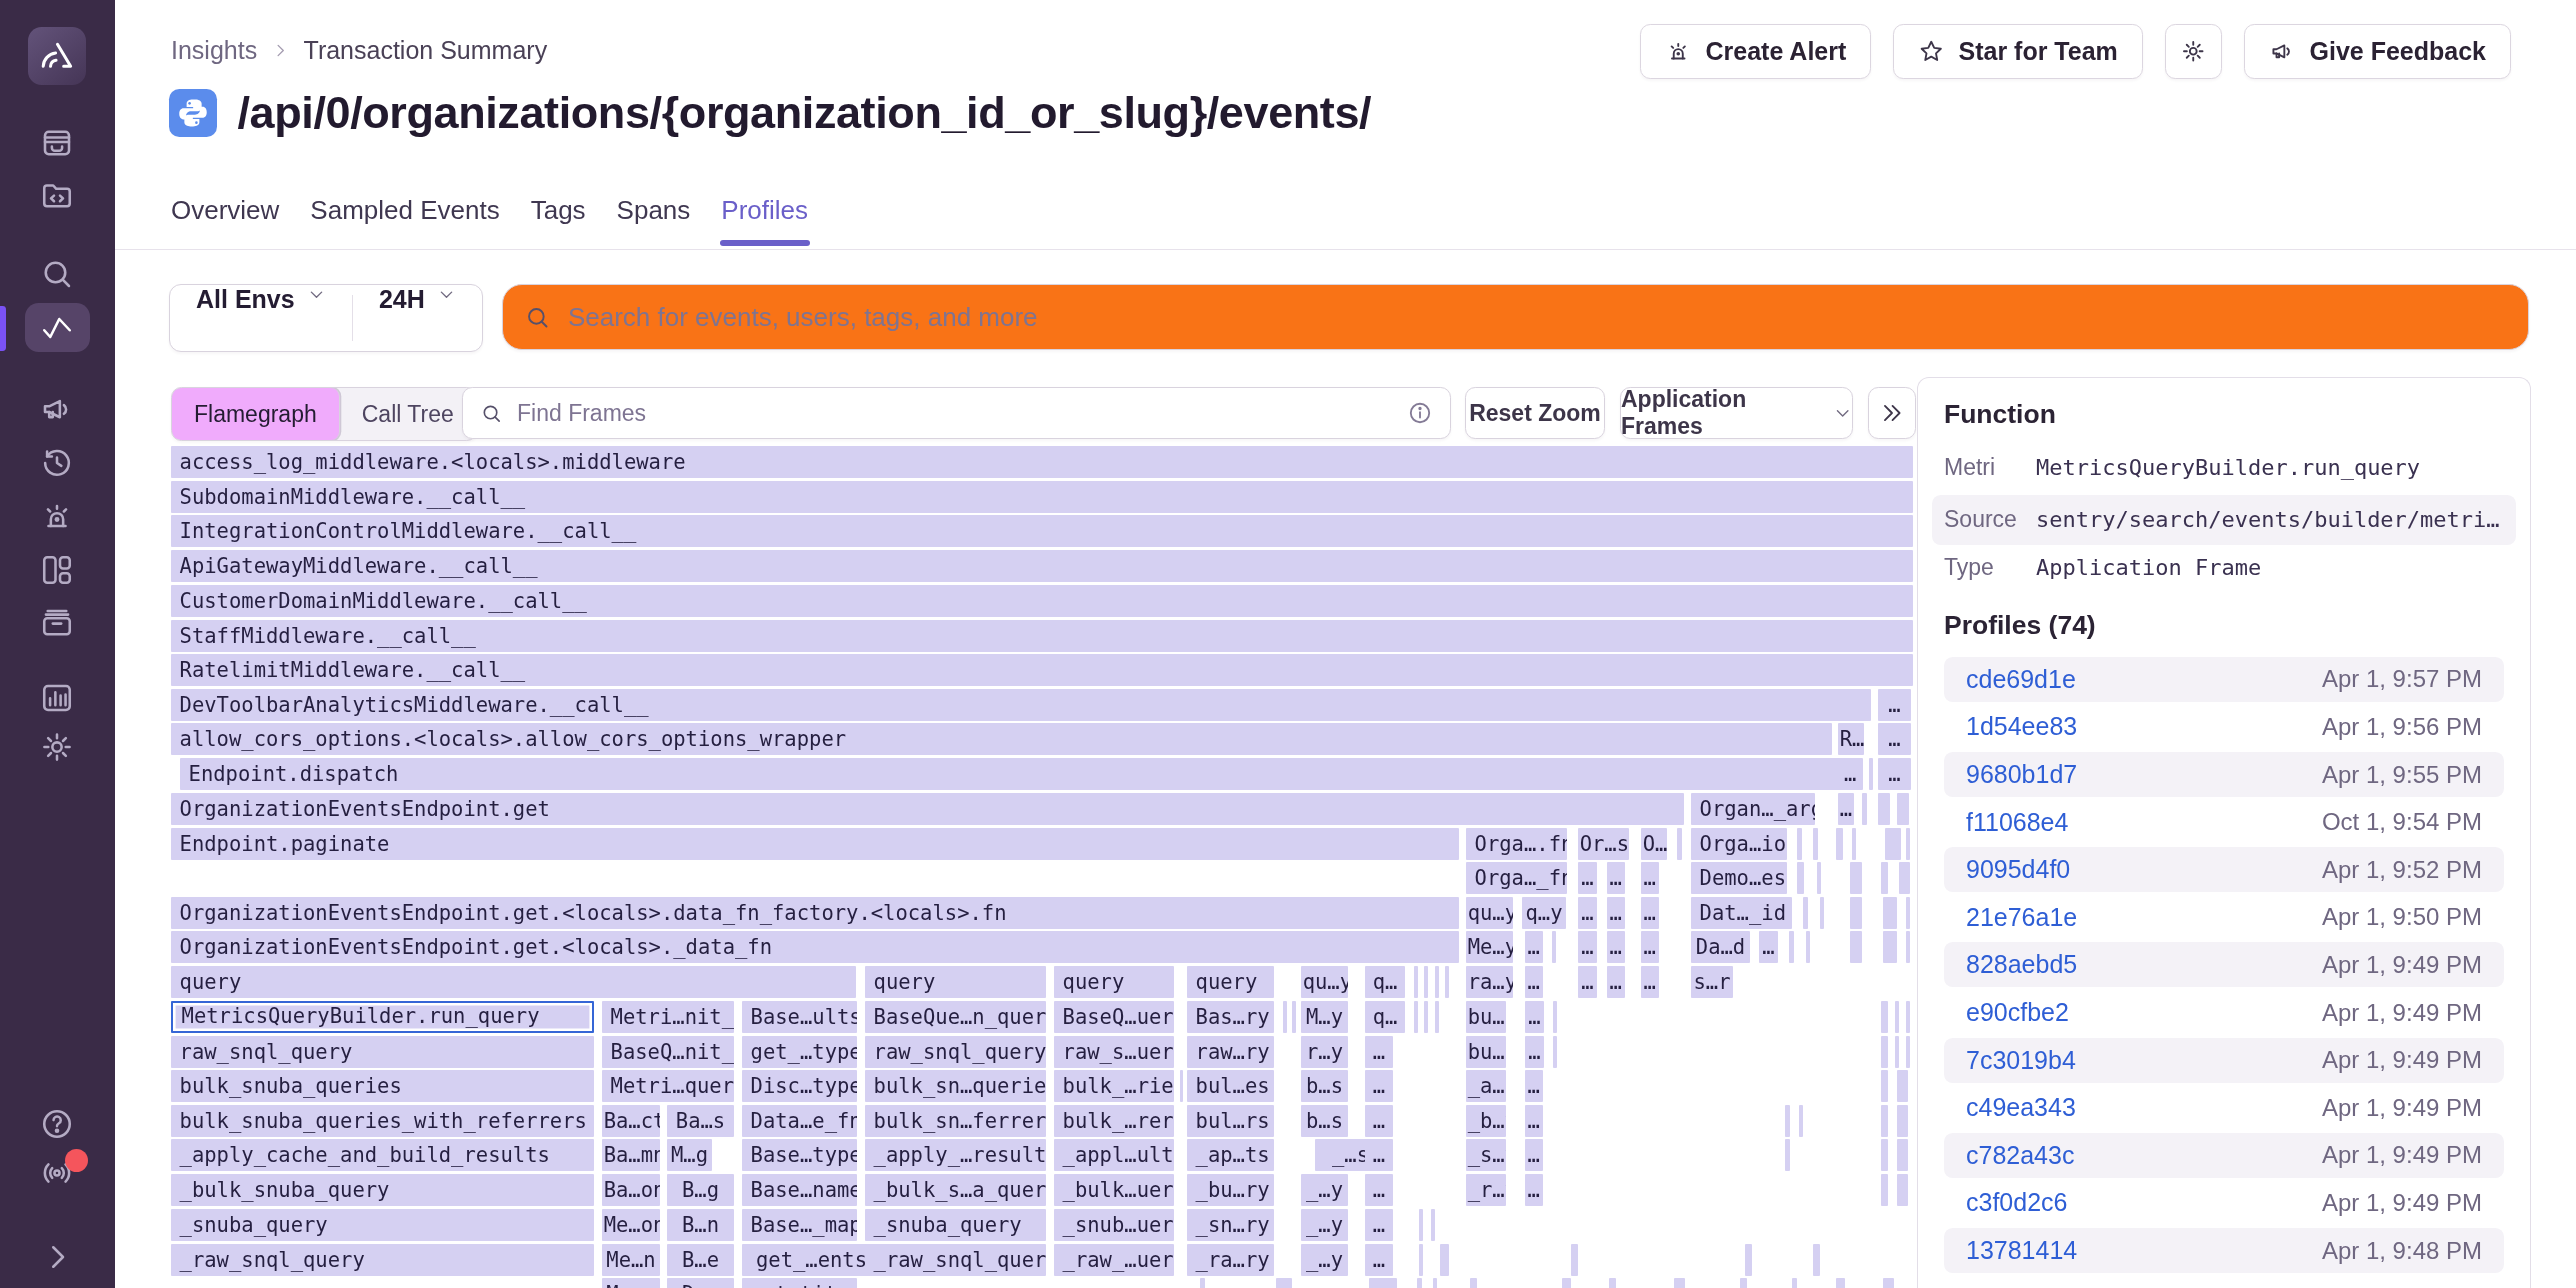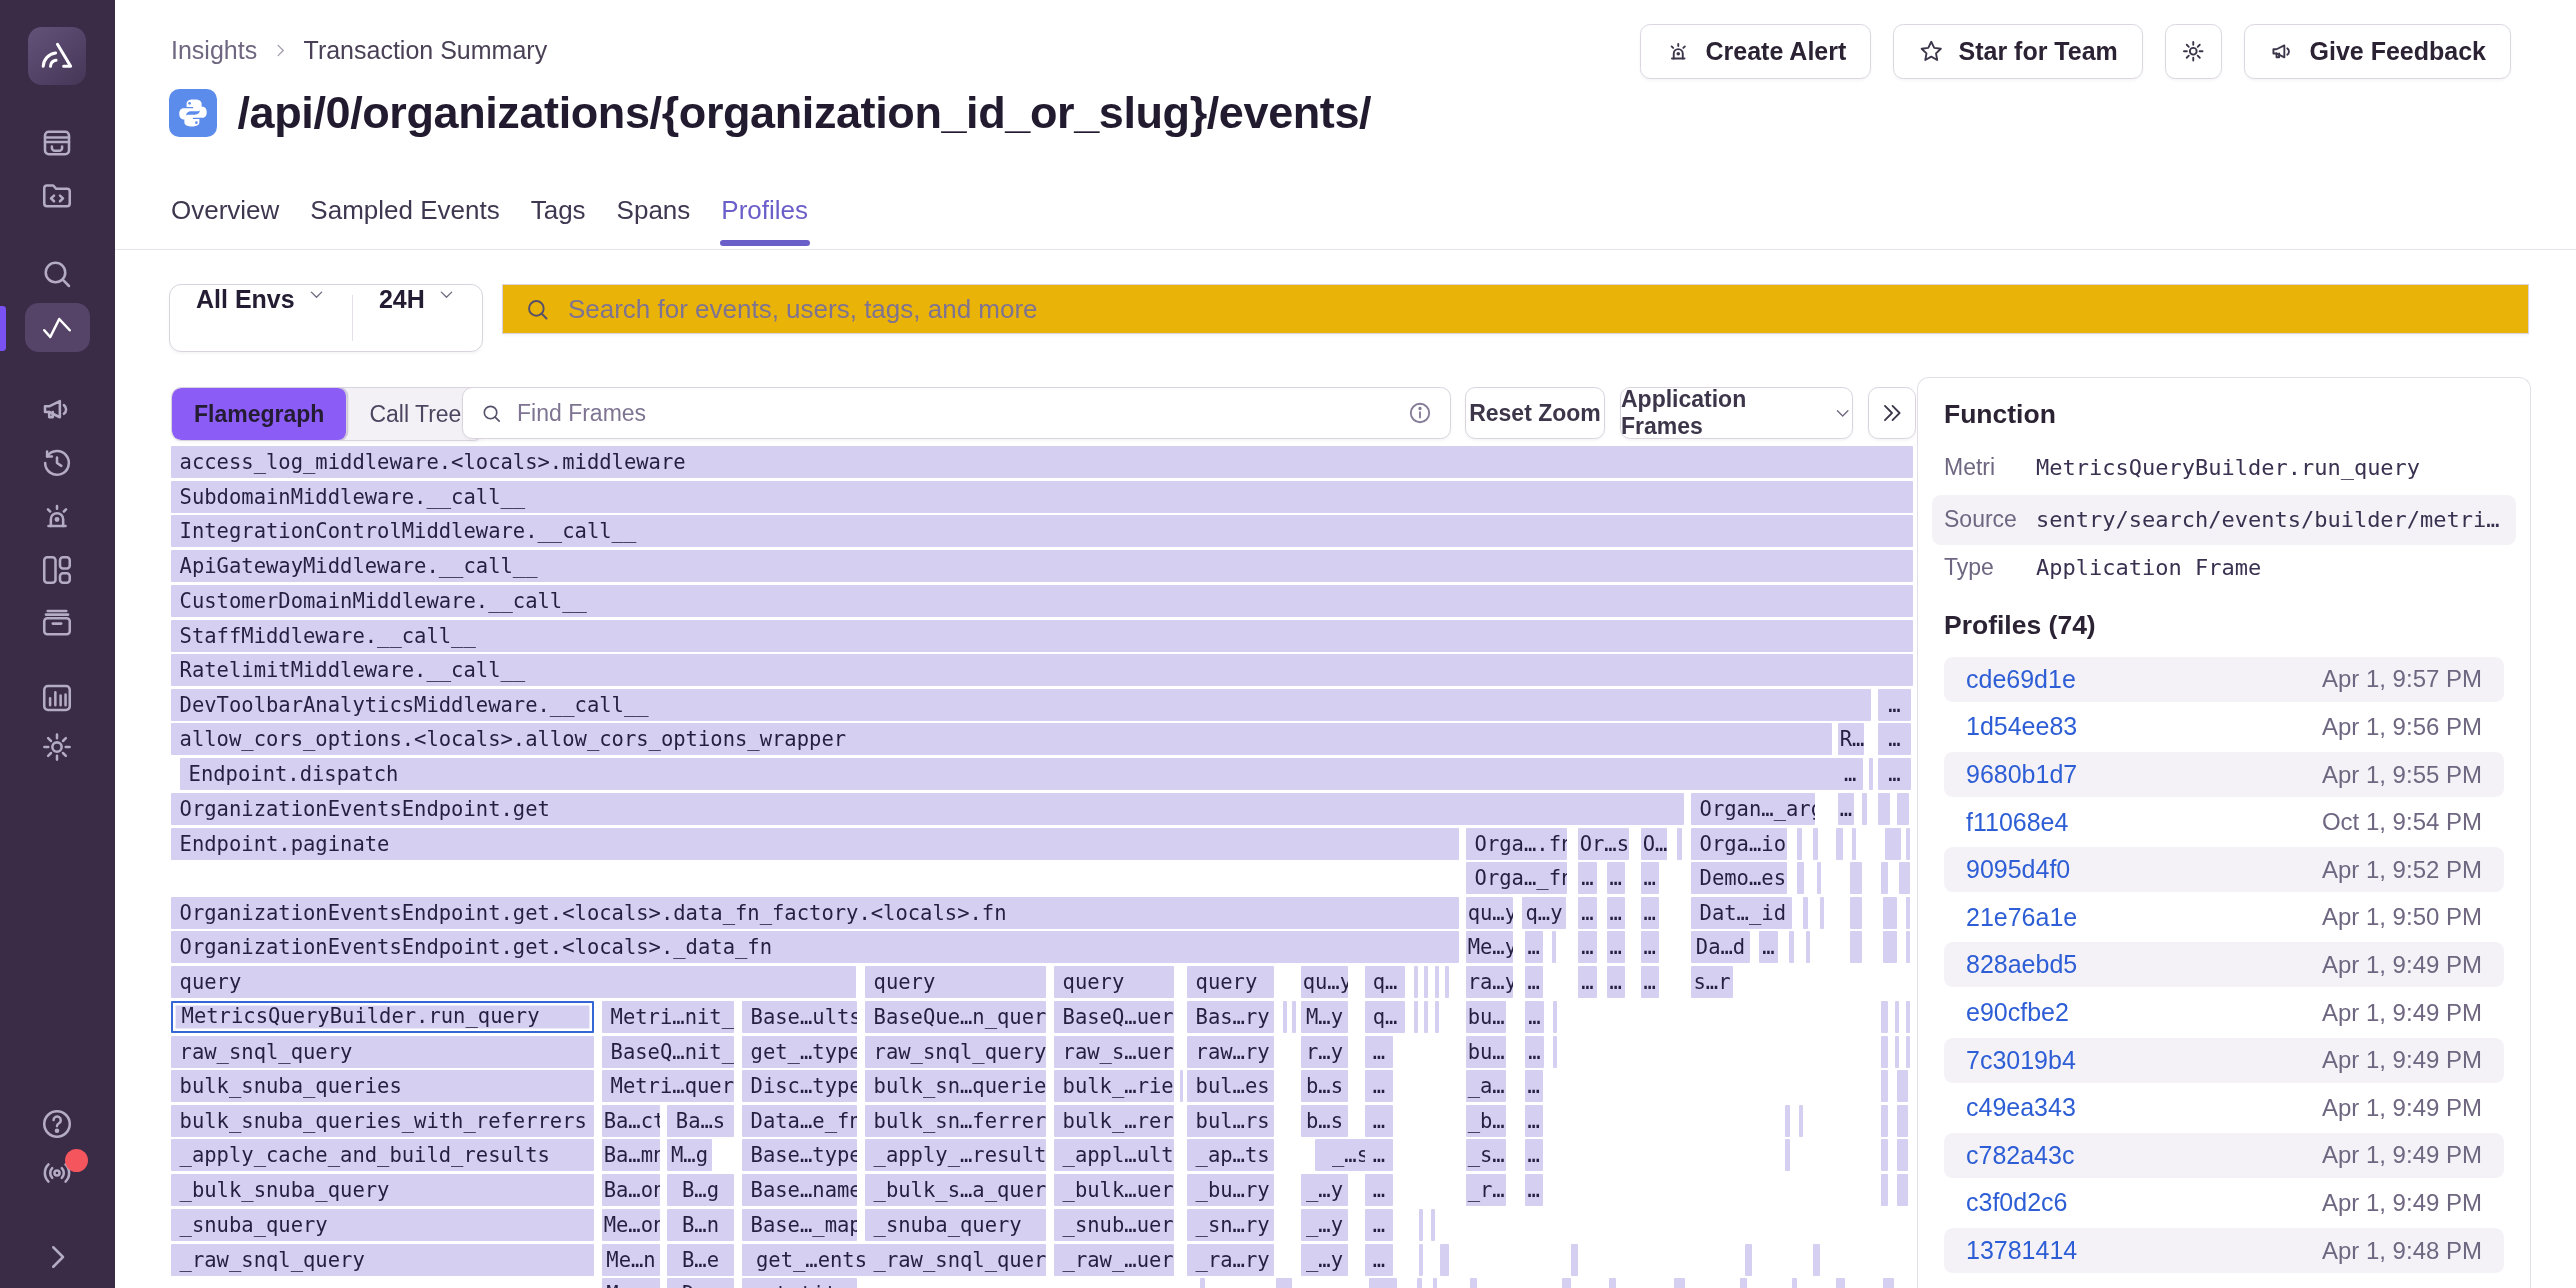--- a/index.html
+++ b/index.html
@@ -41,31 +41,31 @@
   .tab.active{color:#6a5fc9;}
   .tab.active::after{content:"";position:absolute;left:-1.7px;right:-1.7px;bottom:-13.7px;height:6px;border-radius:3.4px;background:#6a5fc9;}
   .tabs-divider{position:absolute;left:115px;right:0;top:249px;height:1.3px;background:#e7e2eb;}
 
   
   .pill-group{position:absolute;left:169px;top:284px;height:66px;display:flex;align-items:stretch;
     border:1.3px solid #d9d3de;border-radius:12px;background:#fff;box-shadow:0 1.7px 2.6px rgba(43,34,51,.04);}
   .pill-btn{display:flex;gap:12px;padding:0 26px;font-size:25px;font-weight:700;color:#241c32;cursor:pointer;}
   .pill-div{width:1.3px;background:#e4dfe8;margin:10.3px 0;}
   .chev{width:19px;height:19px;color:#716a80;}
-  .search-bar{position:absolute;left:502px;top:284px;width:2027px;height:50px;border:1.3px solid #d9d3de;border-radius:0;
-    background:#eab308;display:flex;align-items:center;padding:0 20.5px;gap:15.4px;box-sizing:border-box;box-shadow:0 1.7px 2.6px rgba(43,34,51,.04);}
+  .search-bar{position:absolute;left:502px;top:284px;width:2027px;height:66px;border:1.3px solid #d9d3de;border-radius:20px;
+    background:#f97316;display:flex;align-items:center;padding:0 20.5px;gap:15.4px;box-sizing:border-box;box-shadow:0 1.7px 2.6px rgba(43,34,51,.04);}
   .search-bar .ic{width:27px;height:27px;color:#56506a;}
   .search-bar input{border:none;outline:none;flex:1;font-size:26px;font-family:"Liberation Sans",sans-serif;color:#241c32;background:transparent;}
   .search-bar input::placeholder{color:#7e7492;}
 
   
   .seg{position:absolute;left:171px;top:387px;height:52px;display:flex;border:1.3px solid #d9d3de;border-radius:10.3px;
     overflow:hidden;background:#f3f1f6;box-shadow:0 1.7px 2.6px rgba(43,34,51,.04);}
   .seg .opt{display:flex;align-items:center;padding:0 22px;font-size:23px;color:#4e4560;cursor:pointer;}
-  .seg .opt.on{background:#8b5cf6;font-weight:700;color:#241c32;border-right:1.3px solid #d9d3de;border-radius:8.6px;box-shadow:0 0 0 1.3px #cfc8d6;}
+  .seg .opt.on{background:#f0abfc;font-weight:400;color:#241c32;border-right:1.3px solid #d9d3de;border-radius:8.6px;box-shadow:0 0 0 1.3px #cfc8d6;}
   .find{position:absolute;left:462px;top:387px;width:989px;height:52px;border:1.3px solid #d9d3de;border-radius:10.3px;background:#fff;
     display:flex;align-items:center;gap:12px;padding:0 17px;box-sizing:border-box;box-shadow:0 1.7px 2.6px rgba(43,34,51,.04);}
   .find .ic{width:23px;height:23px;color:#56506a;}
   .find input{border:none;outline:none;flex:1;font-size:23px;color:#241c32;font-family:"Liberation Sans",sans-serif;}
   .find input::placeholder{color:#7e7492;}
   .find .info{width:26px;height:26px;color:#847b96;cursor:pointer;}
   .tbtn{position:absolute;top:387px;height:52px;display:inline-flex;align-items:center;justify-content:center;gap:10.3px;
     border:1.3px solid #d9d3de;border-radius:10.3px;background:#fff;font-size:23px;font-weight:600;color:#3d3549;
     box-sizing:border-box;cursor:pointer;box-shadow:0 1.7px 2.6px rgba(43,34,51,.04);}
   .tbtn .ic{width:20.5px;height:20.5px;color:#716a80;}

